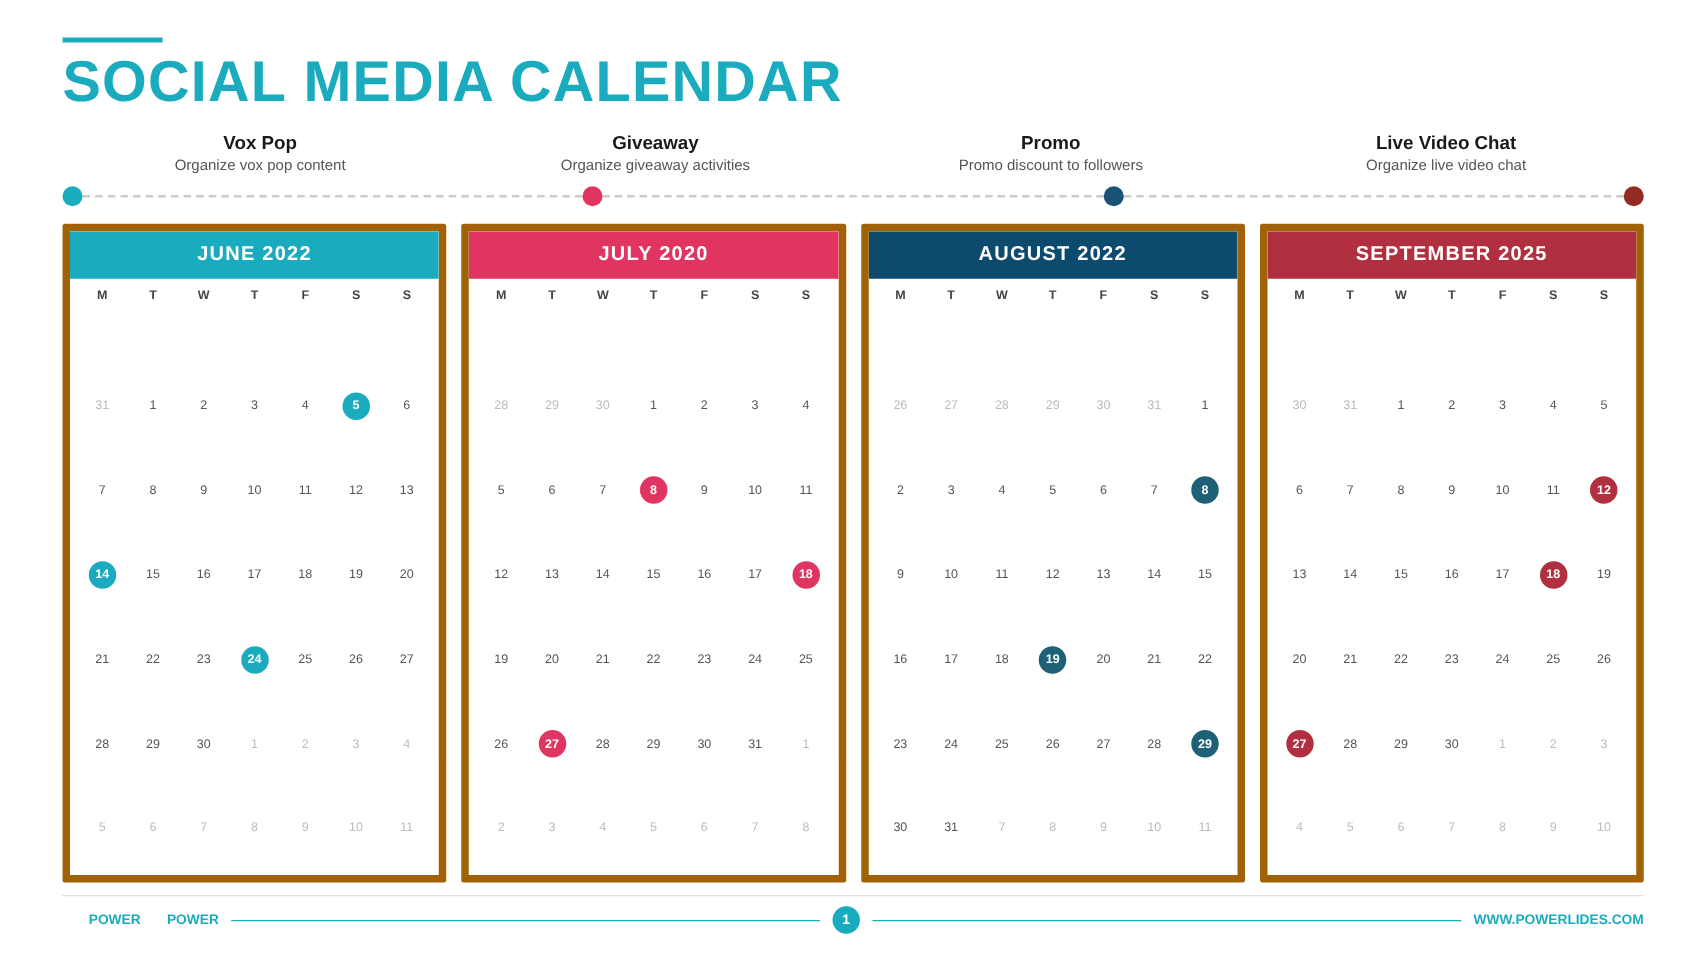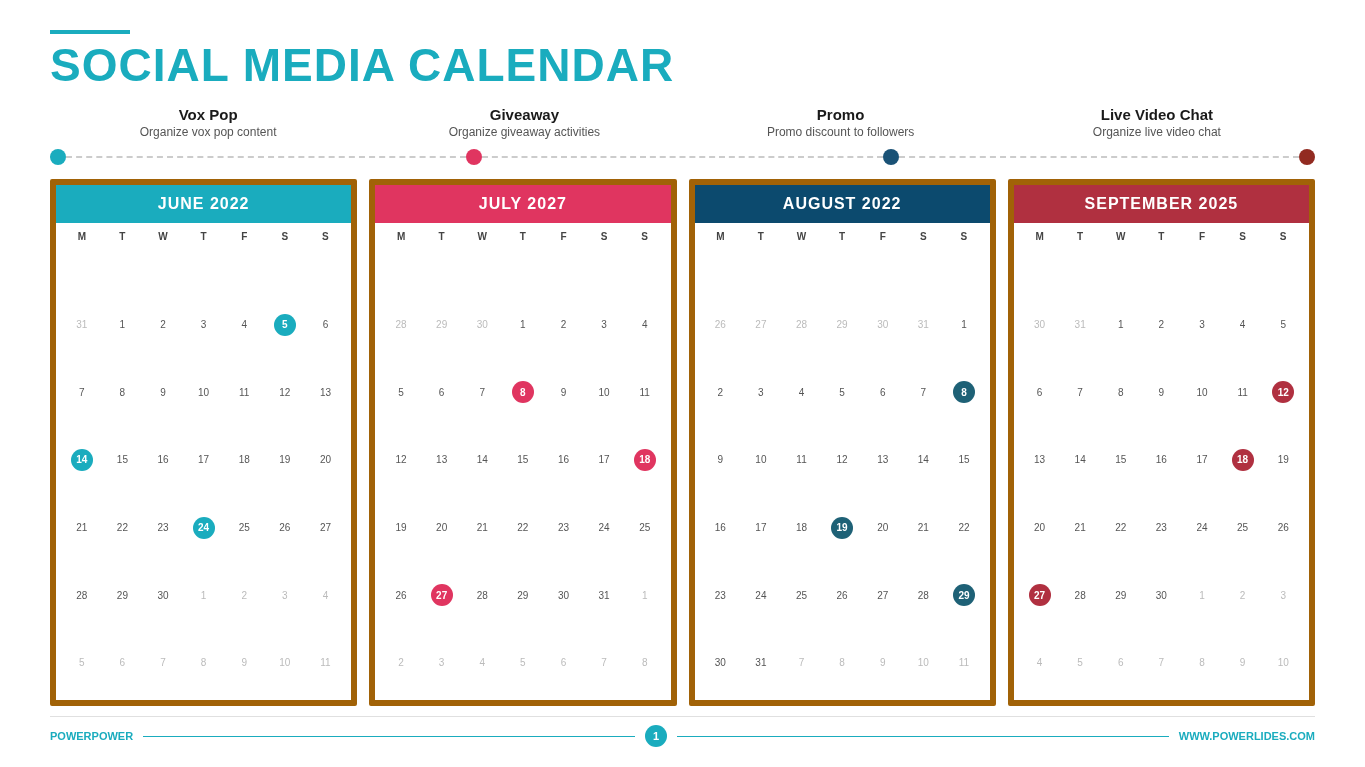--- a/index.html
+++ b/index.html
@@ -216,20 +216,21 @@
     }
 
     .footer-left {
       font-size: 11px;
       font-weight: 700;
       color: #1a1a1a;
     }
 
     .footer-left span {
       color: #1aacbe;
+      margin-left: 21px;
     }
 
     .footer-center {
       background: #1aacbe;
       color: white;
       border-radius: 50%;
       width: 22px;
       height: 22px;
       display: flex;
       align-items: center;
@@ -427,21 +428,21 @@
           </div>
           <div class="day-cell-wrapper">
             <div class="day-cell other-month">10</div>
           </div>
           <div class="day-cell-wrapper">
             <div class="day-cell other-month">11</div>
           </div>
         </div>
       </div>
       <div class="calendar">
-        <div class="calendar-header header-red">JULY 2027</div>
+        <div class="calendar-header header-red">JULY 2020</div>
         <div class="calendar-grid">
           <div class="day-header">M</div>
           <div class="day-header">T</div>
           <div class="day-header">W</div>
           <div class="day-header">T</div>
           <div class="day-header">F</div>
           <div class="day-header">S</div>
           <div class="day-header">S</div>
           <div class="day-cell-wrapper">
             <div class="day-cell other-month">28</div>

